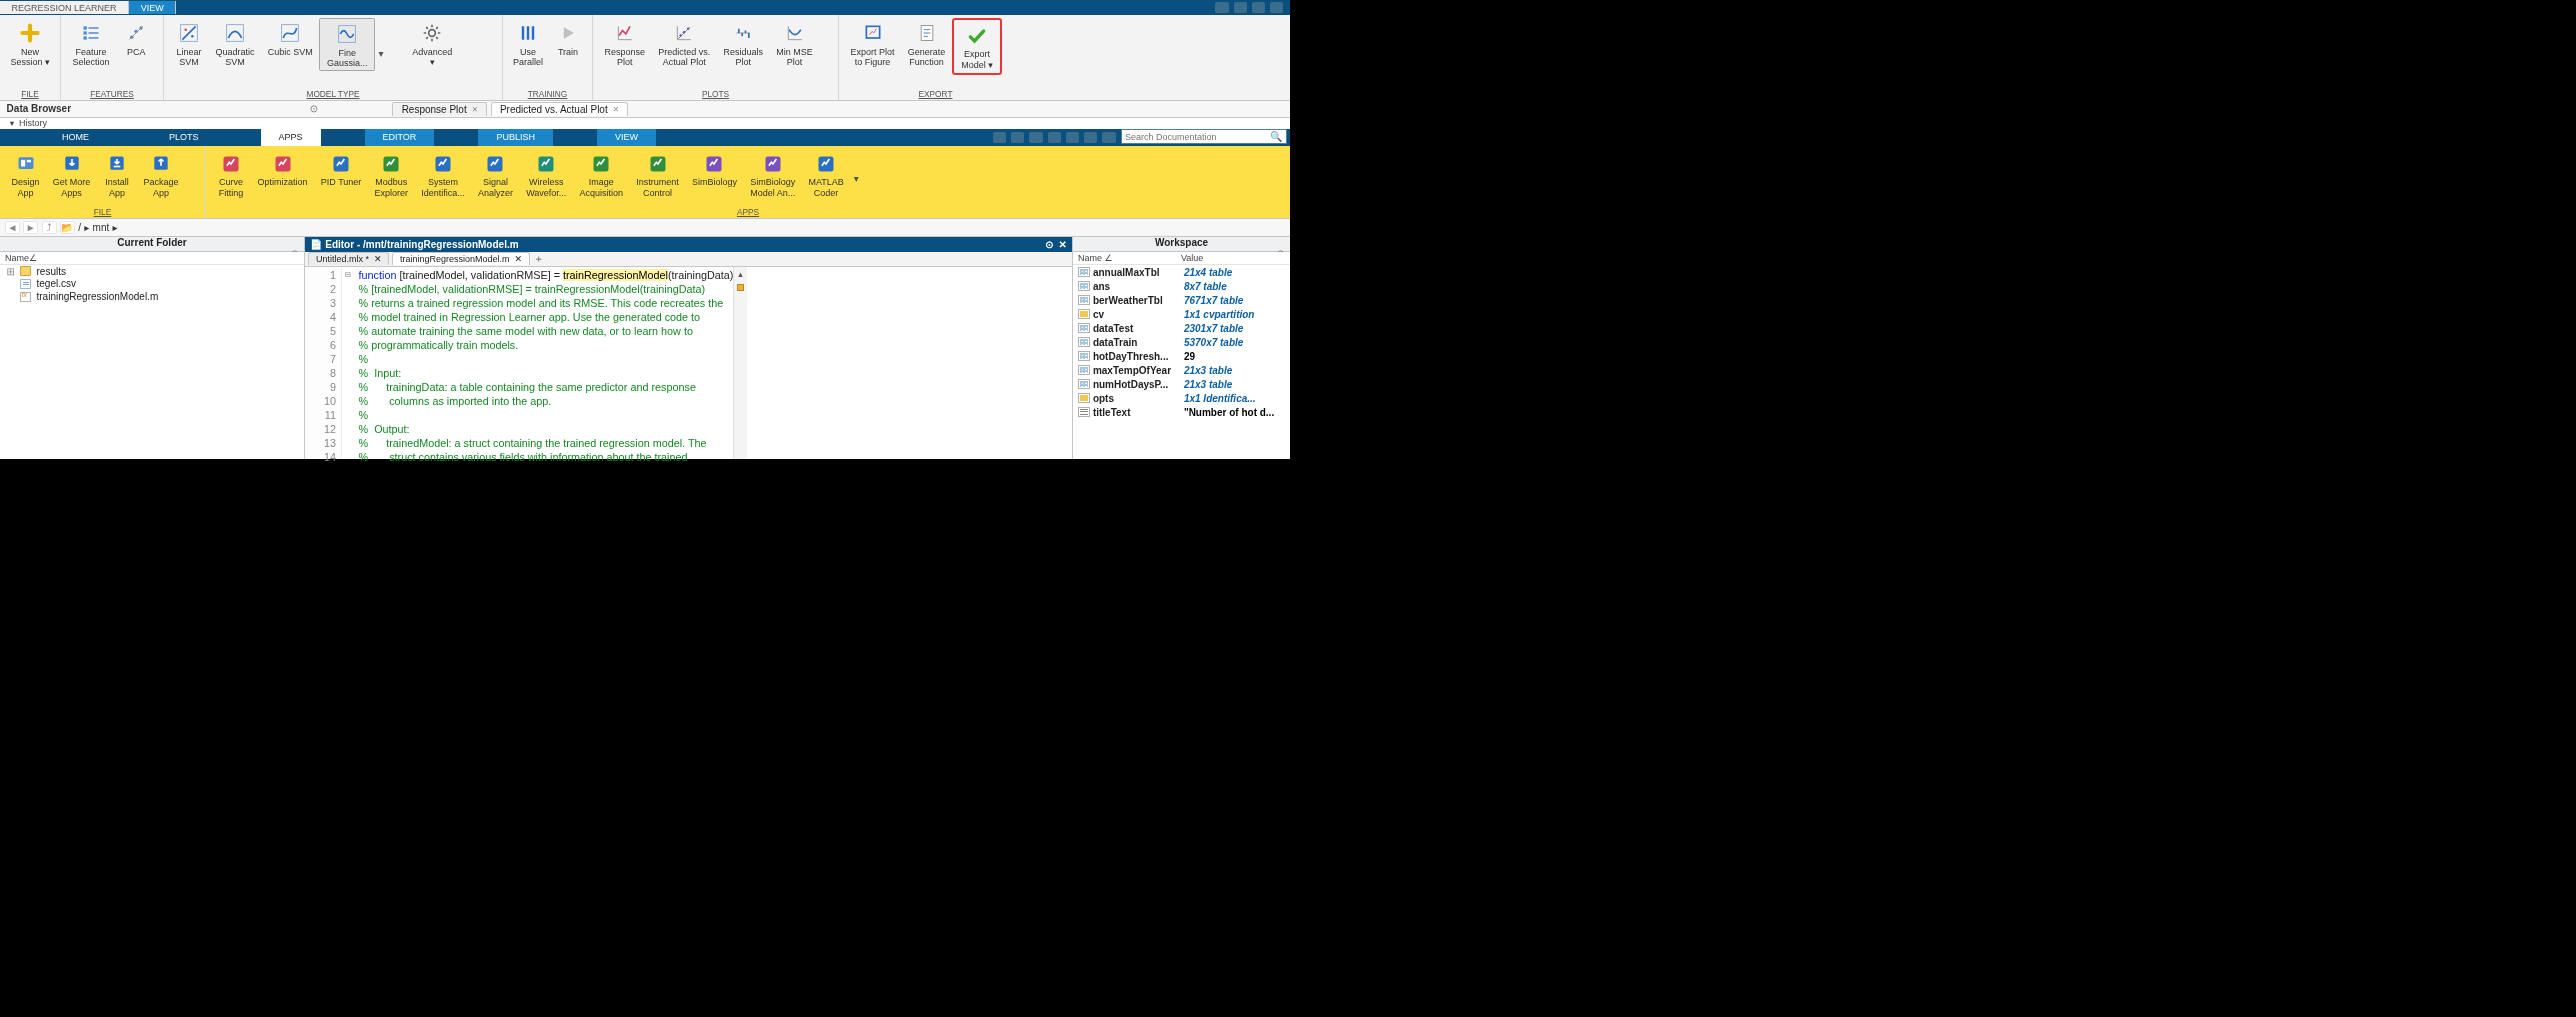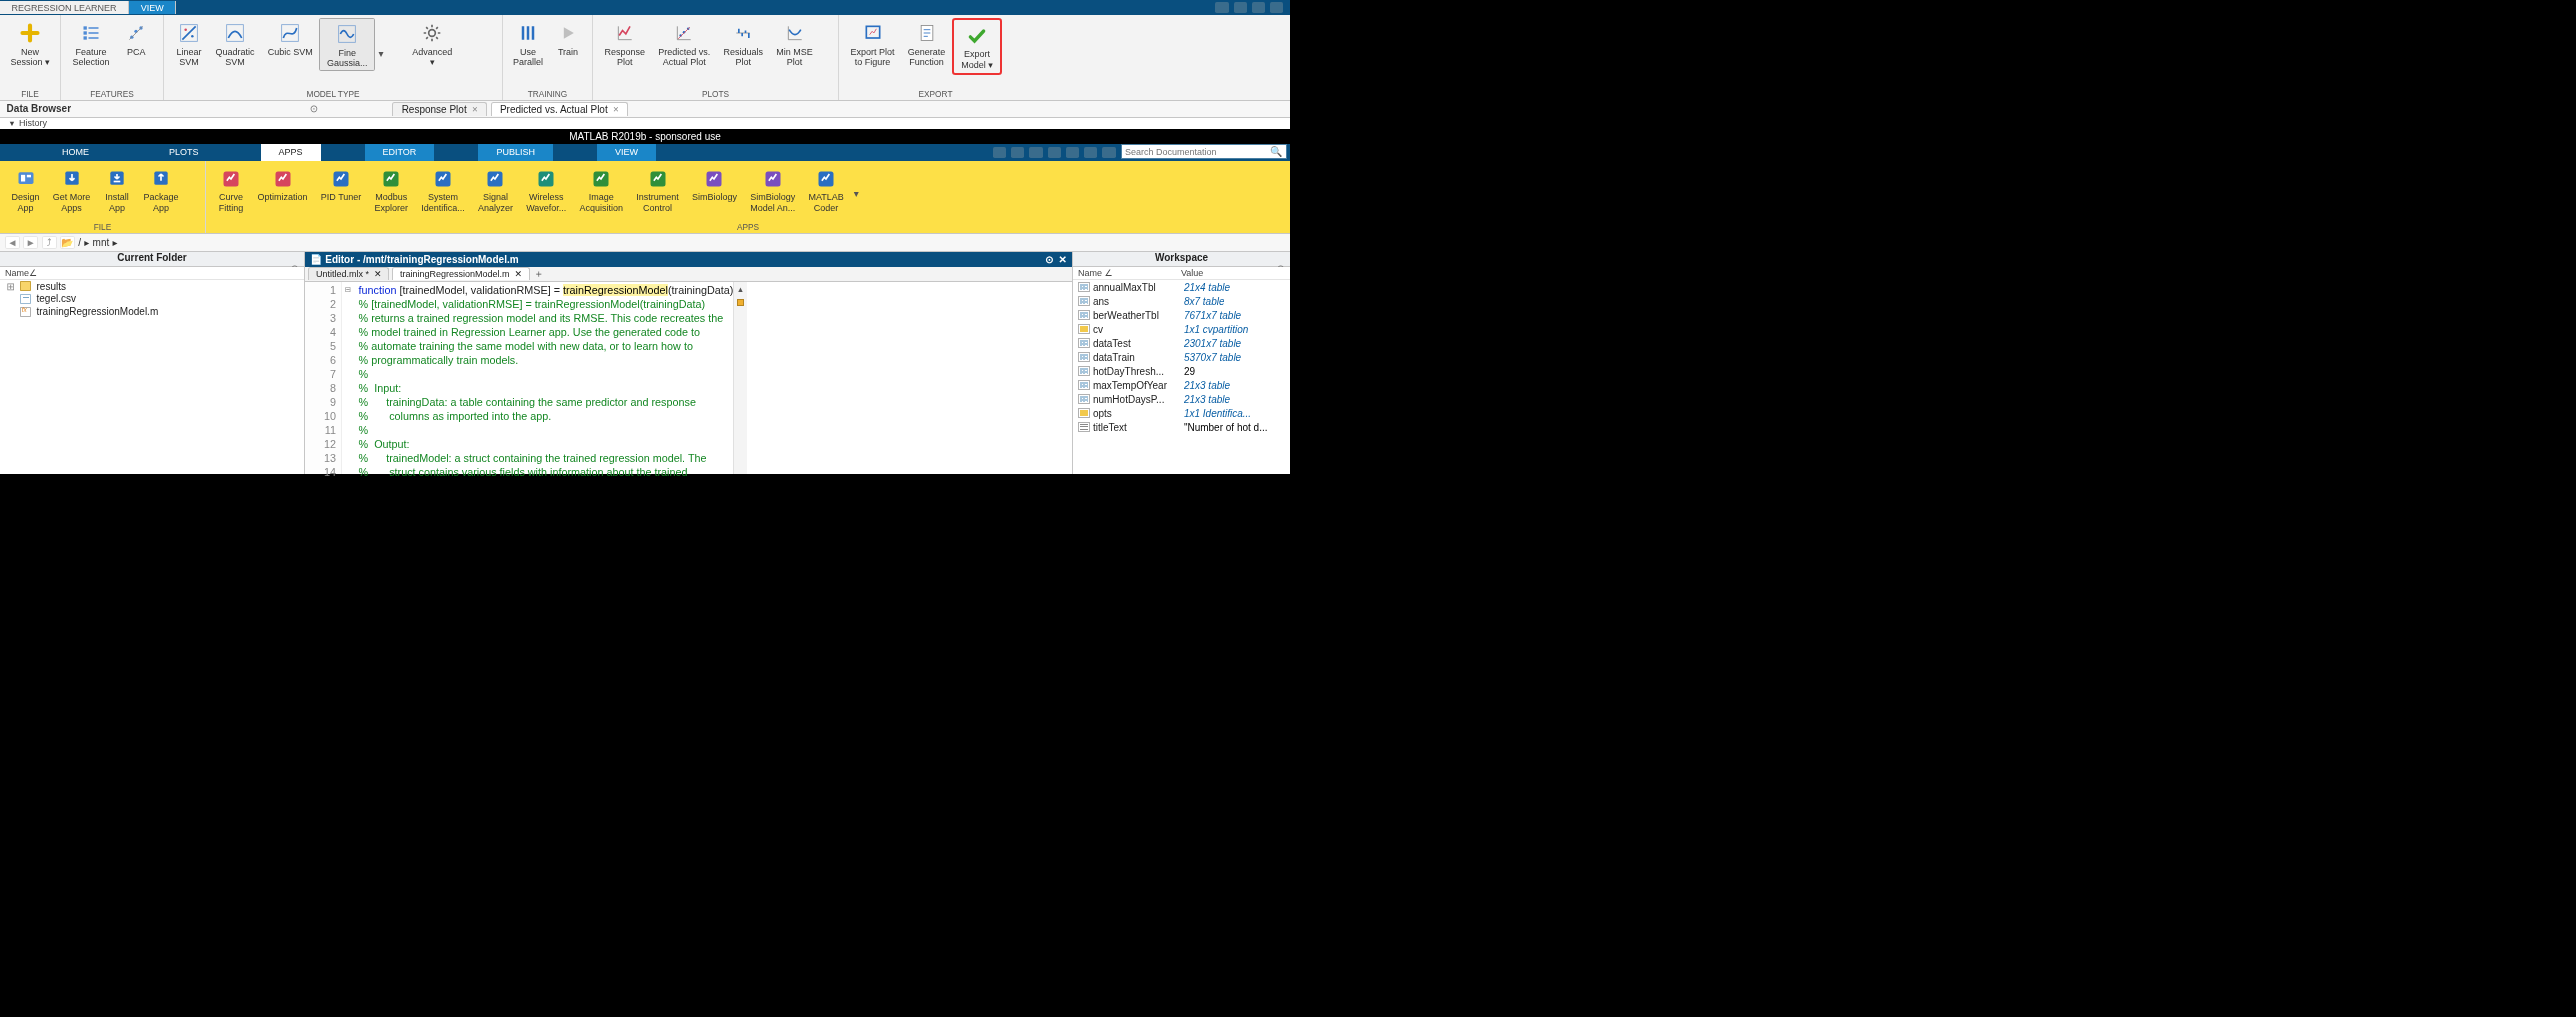--- a/index.html
+++ b/index.html
@@ -11,21 +11,21 @@
   .rl-tabs { display: flex; }
   .rl-tab { padding: 1.7px 11.6px; font-size: 9px; color: #555; background: #f0f0f0; border-right: 0.8px solid #c6c6c6; cursor: pointer; }
   .rl-tab.inactive { background: #1a86c8; color: #fff; }
   .rl-titlebar-spacer { flex: 1; background: #094f7f; }
   .rl-titlebar-icons { display: flex; gap: 5px; padding-right: 6.6px; }
   .rl-titlebar-icons span { width: 13.3px; height: 11.6px; background: #3a6c8c; border-radius: 1.7px; }
 
   .rl-ribbon { height: 86px; background: #f3f3f3; border-bottom: 0.8px solid #c6c6c6; display: flex; align-items: stretch; }
   .rl-group { border-right: 0.8px solid #d6d6d6; display: flex; flex-direction: column; }
   .rl-group-body { flex: 1; display: flex; align-items: flex-start; padding: 3.3px 5px 0 5px; }
-  .rl-group-label { text-align: center; font-size: 8.3px; color: #555; padding-bottom: 0.8px; }
+  .rl-group-label { text-align: center; font-size: 8.3px; color: #555; padding-bottom: 0.8px; text-decoration: underline; }
   .rl-btn { display: flex; flex-direction: column; align-items: center; justify-content: flex-start; padding: 1.7px 6.6px; cursor: pointer; text-align: center; min-width: 40px; }
   .rl-btn .ico { width: 20px; height: 20px; margin: 3.3px 0; display: flex; align-items: center; justify-content: center; }
   .rl-btn .lbl { font-size: 9px; color: #333; line-height: 1.15; white-space: pre; }
   .sel-box { border: 0.8px solid #a6a6a6; background: #e8e8e8; border-radius: 1.7px; }
   .drop-arrow { width: 11.6px; align-self: stretch; display: flex; align-items: center; justify-content: center; color: #555; cursor: pointer; }
   .highlight-box { border: 2.5px solid #e33; border-radius: 3.3px; padding: 0.8px; }
 
   .rl-panels { height: 16.6px; background: #f7f7f7; border-bottom: 0.8px solid #c6c6c6; display: flex; align-items: center; font-size: 10px; }
   .rl-panels .pane-title { padding: 0.8px 6.6px; font-weight: bold; color: #333; }
   .rl-panels .doc-tab { padding: 0.8px 8.3px; border: 0.8px solid #c6c6c6; border-bottom: none; background: #f1f1f1; margin-left: 3.3px; display: inline-flex; align-items: center; gap: 5px; border-radius: 2.5px 2.5px 0 0; }
@@ -83,21 +83,21 @@
   .fold div { font-size: 7.5px; text-align: center; height: 14px; }
   .codelines { padding: 1.7px 0 0 5px; white-space: pre; }
   .kw { color: #0a27d8; }
   .com { color: #148723; }
   .fn { background: #fff4a3; color: #000; }
   .ed-right { width: 13.3px; background: #f4f4f4; border-left: 0.8px solid #e0e0e0; display: flex; flex-direction: column; align-items: center; padding-top: 1.7px; gap: 1.7px; }
   .ed-right .sq { width: 6.6px; height: 6.6px; background: #f0b030; border: 0.8px solid #b58520; }
   .ed-right .arrow { font-size: 7.5px; color: #555; cursor: pointer; }
 
   
-  .ws-row { display: flex; padding: 0 5px; height: 14px; align-items: center; cursor: pointer; }
+  .ws-row { display: flex; padding: 0 5px; height: 14px; align-items: center; cursor: pointer; font-weight: bold; }
   .ws-row .ico { width: 11.6px; height: 10px; margin-right: 3.3px; background: #fff; border: 0.8px solid #b1b1b1; position: relative; }
   .ws-row .ico::before { content:""; position:absolute; inset:0.8px; background:repeating-linear-gradient(90deg,#6fa1c5 0 1.7px,transparent 1.7px 3.3px),repeating-linear-gradient(#6fa1c5 0 1.7px,transparent 1.7px 3.3px); opacity:.6; }
   .ws-row .ico.obj::before { background:#f2c94c; opacity:1; }
   .ws-row .ico.txt::before { background:repeating-linear-gradient(#888 0 0.8px, transparent 0.8px 2.5px); opacity:1; }
   .ws-row .nm { width: 91px; overflow: hidden; text-overflow: ellipsis; white-space: nowrap; }
   .ws-row .val { color: #0a5fa5; font-style: italic; overflow: hidden; white-space: nowrap; text-overflow: ellipsis; }
   .ws-row .val.plain { color: #000; font-style: normal; }
 
   
   .svgico { width: 20px; height: 20px; }
@@ -346,23 +346,20 @@
           <span>Predicted vs. Actual Plot</span>
           <span class="x">✕</span>
         </div>
   </div>
 </div>
 <div class="rl-history">
       <span class="chev">▼</span>
       <span>History</span>
     </div>
 
-<div class="ml-titlebar">
-      <span>MATLAB R2019b - sponsored use</span>
-    </div>
 
 <div class="ml-tabs-row">
   <div class="ml-tab">
         <span>HOME</span>
       </div>
   <div class="ml-tab">
         <span>PLOTS</span>
       </div>
   <div class="ml-tab active">
         <span>APPS</span>

